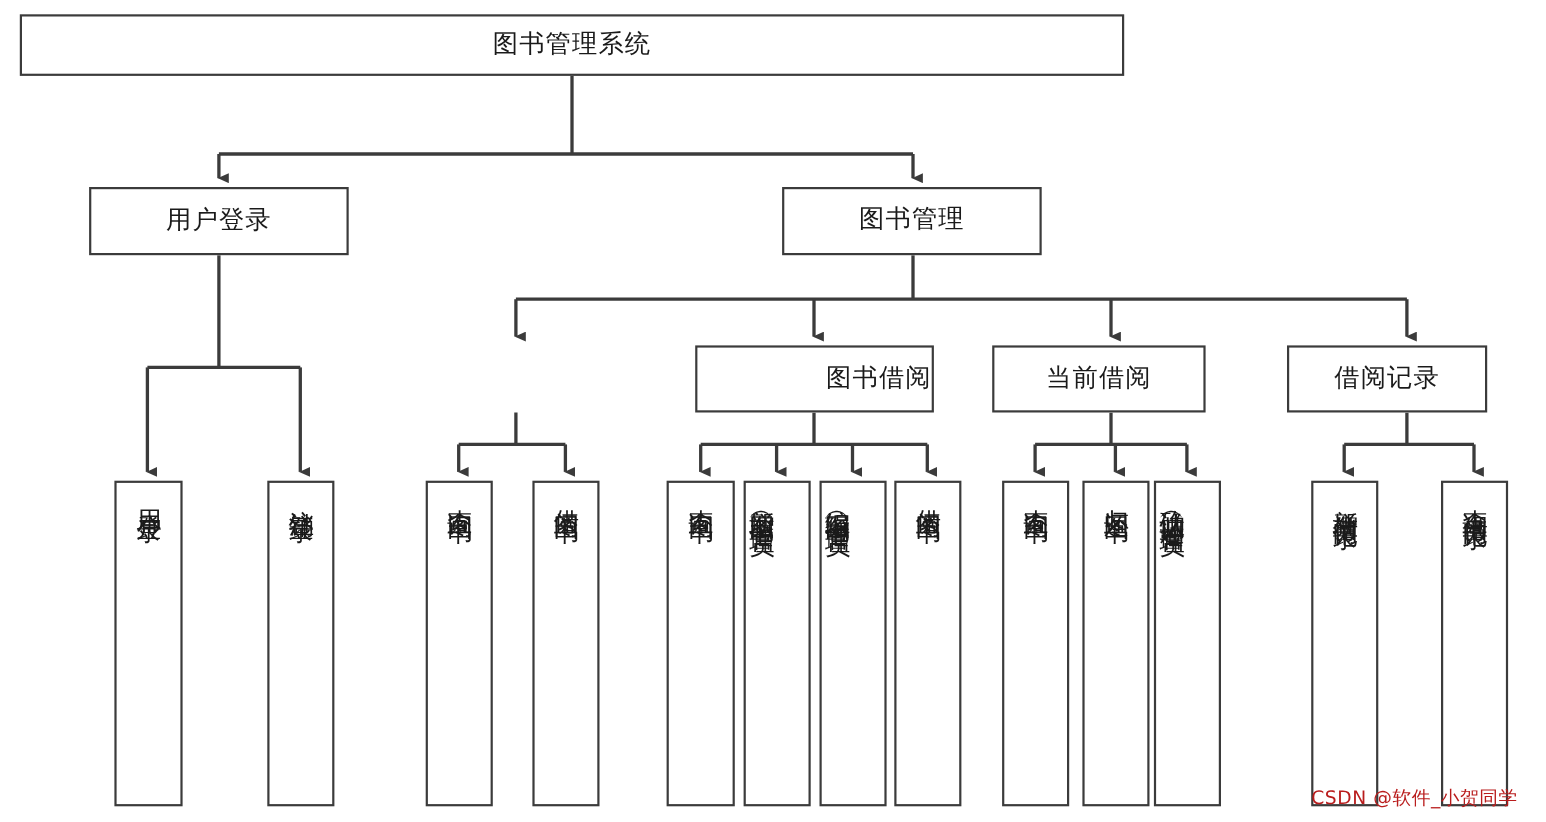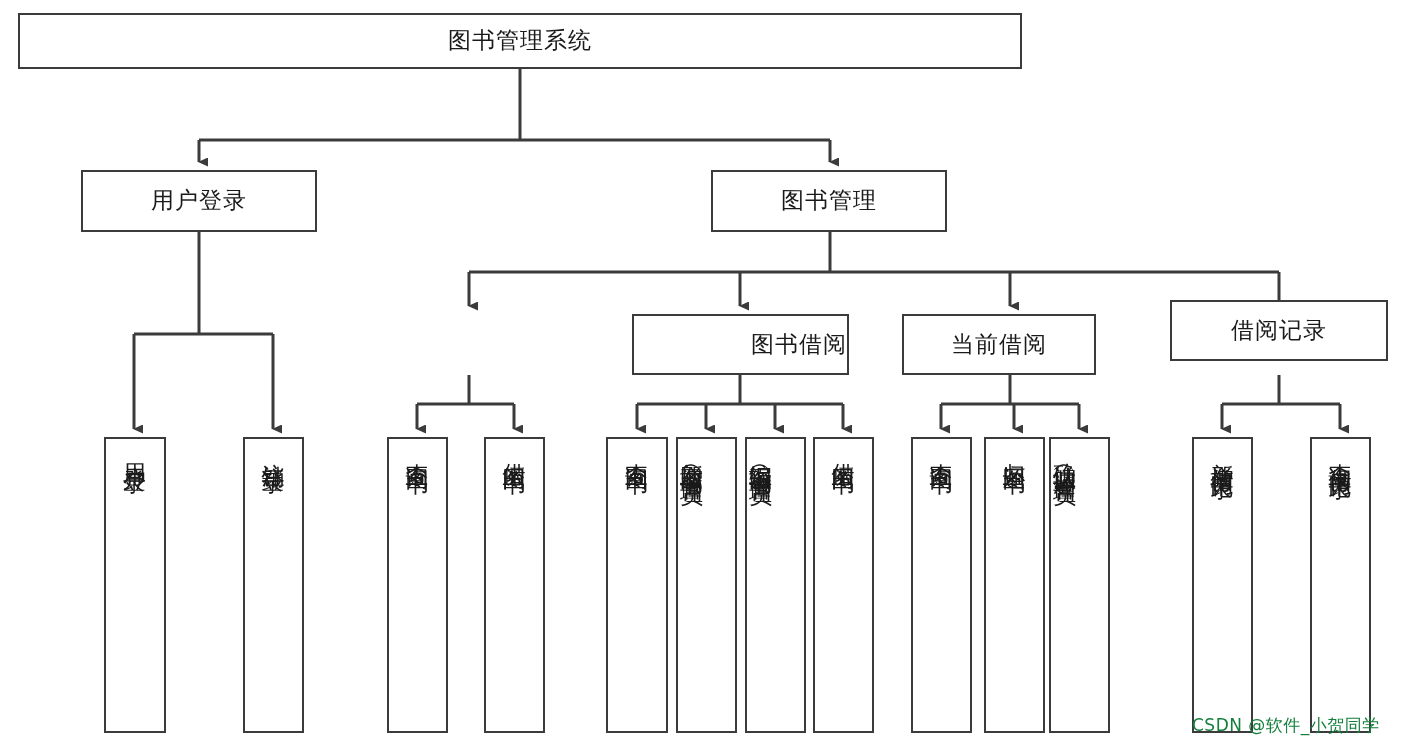--- a/index.html
+++ b/index.html
@@ -50,21 +50,21 @@
   .vlabel {
     writing-mode: vertical-rl;
     text-orientation: upright;
     letter-spacing: 3px;
     white-space: nowrap;
     display: block;
   }
   .watermark {
     position: absolute;
     font-size: 17px;
-    color: #15803d;
+    color: #b91c1c;
     white-space: nowrap;
     letter-spacing: 0.5px;
     font-family: "DejaVu Sans", "Liberation Sans", sans-serif;
   }
 </style>
 </head>
 <body>
 
 <div id="diagram-root">
 
@@ -118,31 +118,31 @@
     </g>
   </svg>
 
   <div class="node-box horizontal" style="left:18px; top:13px; width:1004px; height:56px;">
     <span>图书管理系统</span>
   </div>
 
   <div class="node-box horizontal" style="left:81px; top:170px; width:236px; height:62px;">
     <span>用户登录</span>
   </div>
-  <div class="node-box horizontal" style="left:711px; top:170px; width:236px; height:62px;">
+  <div class="node-box horizontal" style="left:711px; top:170px; width:236px; height:62px;font-family:Liberation Mono, monospace;">
     <span>图书管理</span>
   </div>
 
   <div class="node-box horizontal" style="left:632px; top:314px; width:217px; height:61px;justify-content:flex-end;">
     <span>图书借阅</span>
   </div>
   <div class="node-box horizontal" style="left:902px; top:314px; width:194px; height:61px;">
     <span>当前借阅</span>
   </div>
-  <div class="node-box horizontal" style="left:1170px; top:300px; width:218px; height:61px;">
+  <div class="node-box horizontal" style="left:1170px; top:314px; width:182px; height:61px;">
     <span>借阅记录</span>
   </div>
 
   <div class="node-box vertical" style="left:104px; top:437px; width:62px; height:296px; justify-content:center;">
     <span class="vlabel">用户登录</span>
   </div>
   <div class="node-box vertical" style="left:243px; top:437px; width:61px; height:296px; justify-content:center;">
     <span class="vlabel">注销登录</span>
   </div>
   <div class="node-box vertical" style="left:387px; top:437px; width:61px; height:296px; justify-content:center;">

